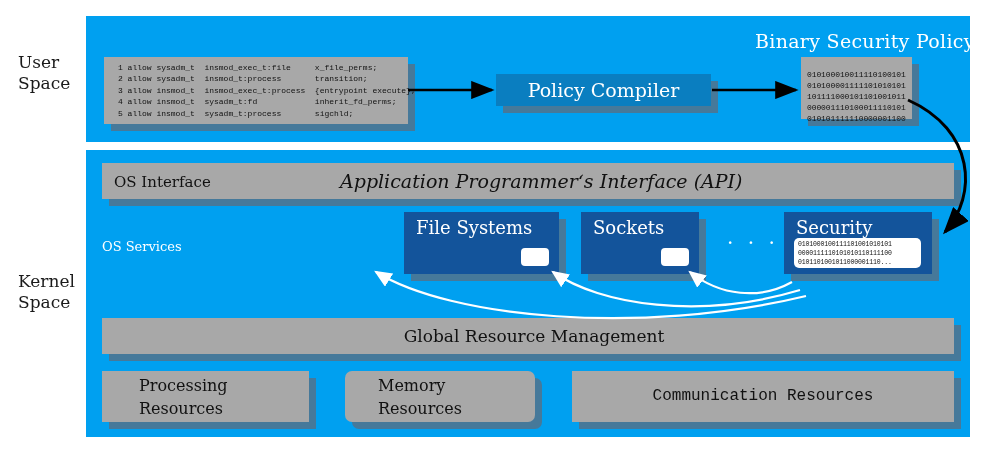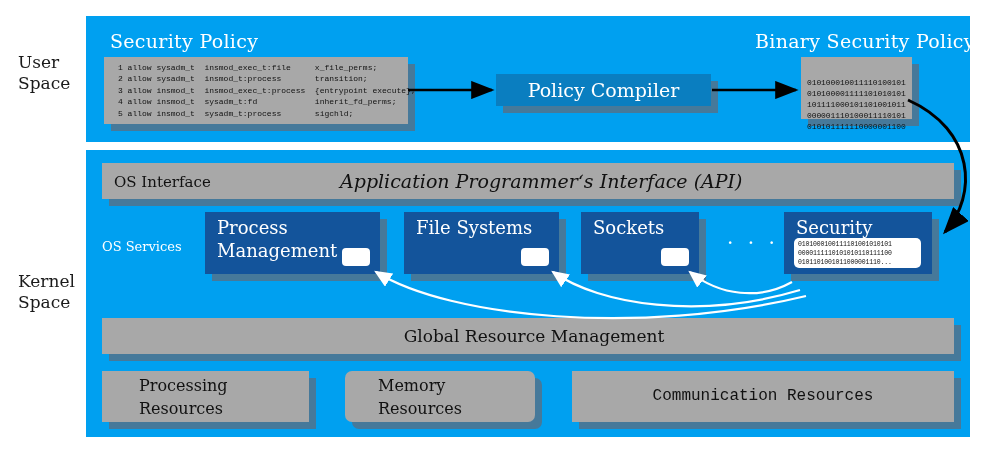--- a/index.html
+++ b/index.html
@@ -91,21 +91,21 @@
     font-family: "Liberation Mono", "DejaVu Sans Mono", monospace;
     font-size: 8px;
     line-height: 11.4px;
     color: #111111;
     white-space: pre;
   }
 
   
   #binary-policy-box {
     left: 801px; top: 57px; width: 111px; height: 62px;
-    padding: 20px 5px 0 6px;
+    padding: 12px 5px 0 6px;
   }
   #binary-policy-box .bin-line {
     font-family: "Liberation Mono", "DejaVu Sans Mono", monospace;
     font-size: 8px;
     line-height: 11px;
     color: #111111;
     letter-spacing: -0.1px;
     white-space: pre;
   }
 
@@ -241,21 +241,20 @@
 
 <div id="stage">
 
   <div class="space-label" id="user-space-label">User
 Space</div>
   <div class="space-label" id="kernel-space-label">Kernel
 Space</div>
 
   <div class="panel" id="user-space-panel"></div>
 
-  <div class="panel-heading" id="security-policy-title">Security Policy</div>
 
   <div class="box gray-box" id="policy-code-box">
     <div class="code-line">1 allow sysadm_t  insmod_exec_t:file     x_file_perms;</div>
     <div class="code-line">2 allow sysadm_t  insmod_t:process       transition;</div>
     <div class="code-line">3 allow insmod_t  insmod_exec_t:process  {entrypoint execute};</div>
     <div class="code-line">4 allow insmod_t  sysadm_t:fd            inherit_fd_perms;</div>
     <div class="code-line">5 allow insmod_t  sysadm_t:process       sigchld;</div>
   </div>
 
   <div class="box mid-blue-box" id="policy-compiler-box">
@@ -273,25 +272,20 @@
   </div>
 
   <div class="panel" id="kernel-space-panel"></div>
 
   <div class="box gray-box" id="os-interface-bar"></div>
   <div id="os-interface-label">OS Interface</div>
   <div id="api-label">Application Programmer‘s Interface (API)</div>
 
   <div class="panel-sublabel" id="os-services-label">OS Services</div>
 
-  <div class="box dark-blue-box service-box" id="service-box-0">
-    <div class="service-title">Process
-Management</div>
-    <div class="hook-chip"></div>
-  </div>
 
   <div class="box dark-blue-box service-box" id="service-box-1">
     <div class="service-title">File Systems</div>
     <div class="hook-chip"></div>
   </div>
 
   <div class="box dark-blue-box service-box" id="service-box-2">
     <div class="service-title">Sockets</div>
     <div class="hook-chip"></div>
   </div>

